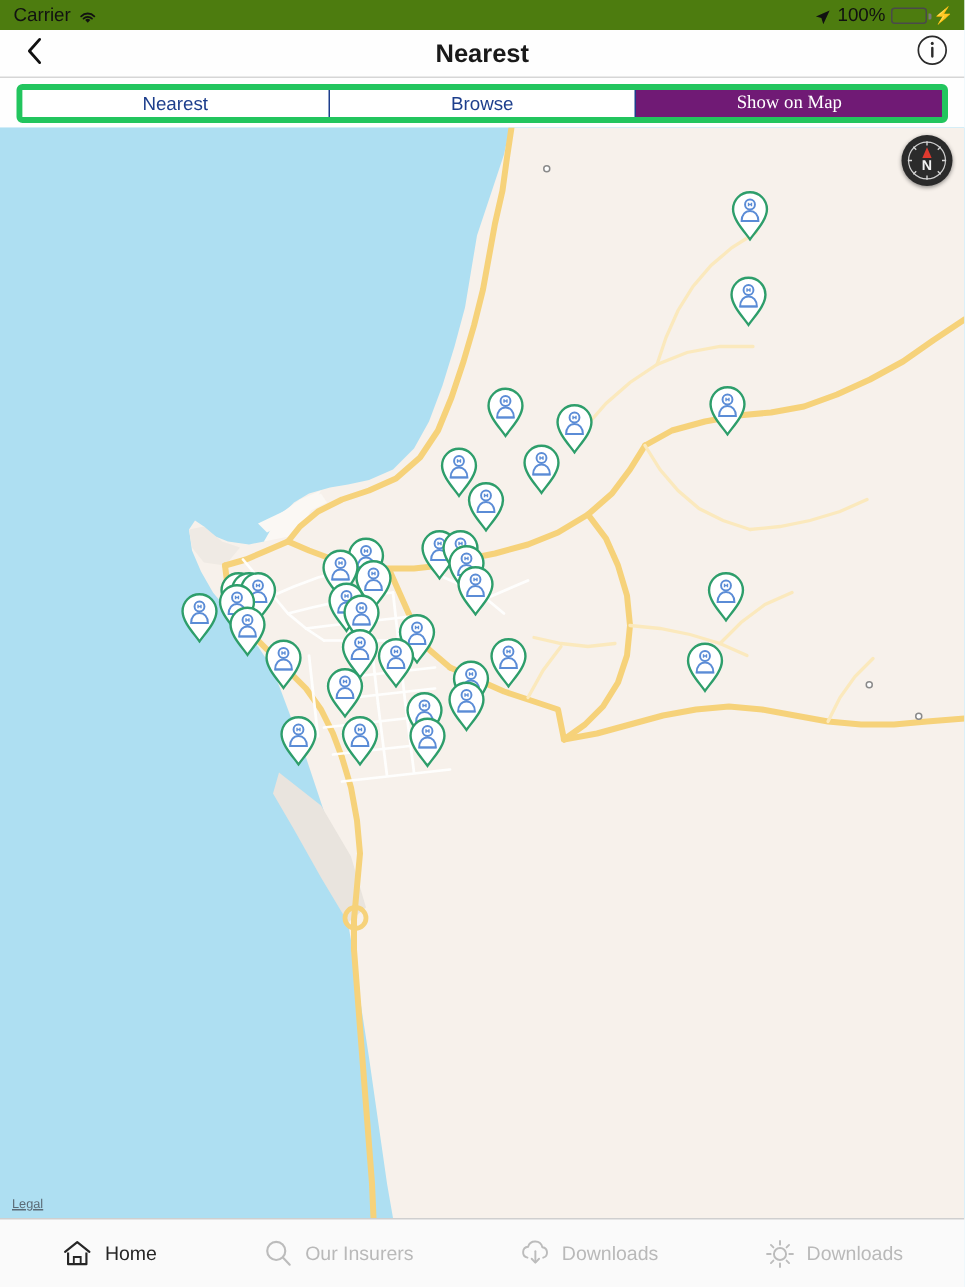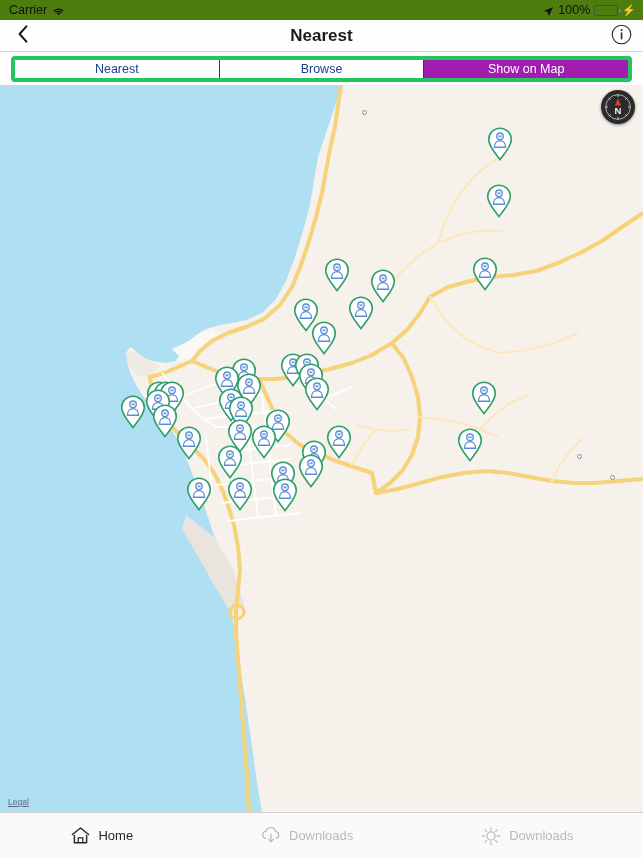--- a/index.html
+++ b/index.html
@@ -61,21 +61,21 @@
   .seg {
     display: flex; width: 621px; height: 26px;
     border: 4px solid #22c55e; border-radius: 4px; overflow: hidden;
   }
   .seg-item {
     flex: 1; display: flex; align-items: center; justify-content: center;
     font-size: 12.5px; color: #1D3E8C; background: #ffffff;
     border-right: 1px solid #1D3E8C; cursor: pointer; user-select: none;
   }
   .seg-item:last-child { border-right: none; }
-  .seg-item.active { background: #a21caf; color: #ffffff; }
+  .seg-item.active { background: #701a75; color: #ffffff; font-family: Liberation Serif, serif; }
 
   
   .map {
     position: absolute; top: 85px; left: 0; width: 643px; height: 727px;
     background: #AEDFF2; overflow: hidden;
   }
   .map svg { position: absolute; top: 0; left: 0; }
 
   .maplabel {
     position: absolute; white-space: nowrap; pointer-events: none;
@@ -649,20 +649,29 @@
       <span class="tab-ico">
         <svg viewBox="0 0 22 22" width="21" height="21">
           <path d="M2.5 10 L11 3.2 L19.5 10" stroke="#262626" stroke-width="1.5" fill="none" stroke-linecap="round" stroke-linejoin="round"></path>
           <path d="M4.6 10.4 L4.6 18.6 L17.4 18.6 L17.4 10.4" stroke="#262626" stroke-width="1.5" fill="none" stroke-linejoin="round"></path>
           <path d="M8.6 18.6 L8.6 13.6 L13.4 13.6 L13.4 18.6" stroke="#262626" stroke-width="1.3" fill="none"></path>
         </svg>
       </span>
       <span>Home</span>
     </div>
 
+    <div class="tab">
+      <span class="tab-ico">
+        <svg viewBox="0 0 22 22" width="21" height="21">
+          <circle cx="9.6" cy="9.4" r="6.3" stroke="#bcbcbc" stroke-width="1.5" fill="none"></circle>
+          <line x1="14.4" y1="14.2" x2="19" y2="19" stroke="#bcbcbc" stroke-width="1.5" stroke-linecap="round"></line>
+        </svg>
+      </span>
+      <span>Our Insurers</span>
+    </div>
 
 
     <div class="tab">
       <span class="tab-ico">
         <svg viewBox="0 0 24 22" width="23" height="21">
           <path d="M6.2 14.2 A4 4 0 0 1 6.6 6.3 A5.4 5.4 0 0 1 17 6.6
                    A3.9 3.9 0 0 1 17.6 14.2" stroke="#bcbcbc" stroke-width="1.4" fill="none" stroke-linecap="round"></path>
           <line x1="11.9" y1="9.6" x2="11.9" y2="17.6" stroke="#bcbcbc" stroke-width="1.4" stroke-linecap="round"></line>
           <path d="M9.2 15 L11.9 17.8 L14.6 15" stroke="#bcbcbc" stroke-width="1.4" fill="none" stroke-linecap="round" stroke-linejoin="round"></path>
         </svg>

